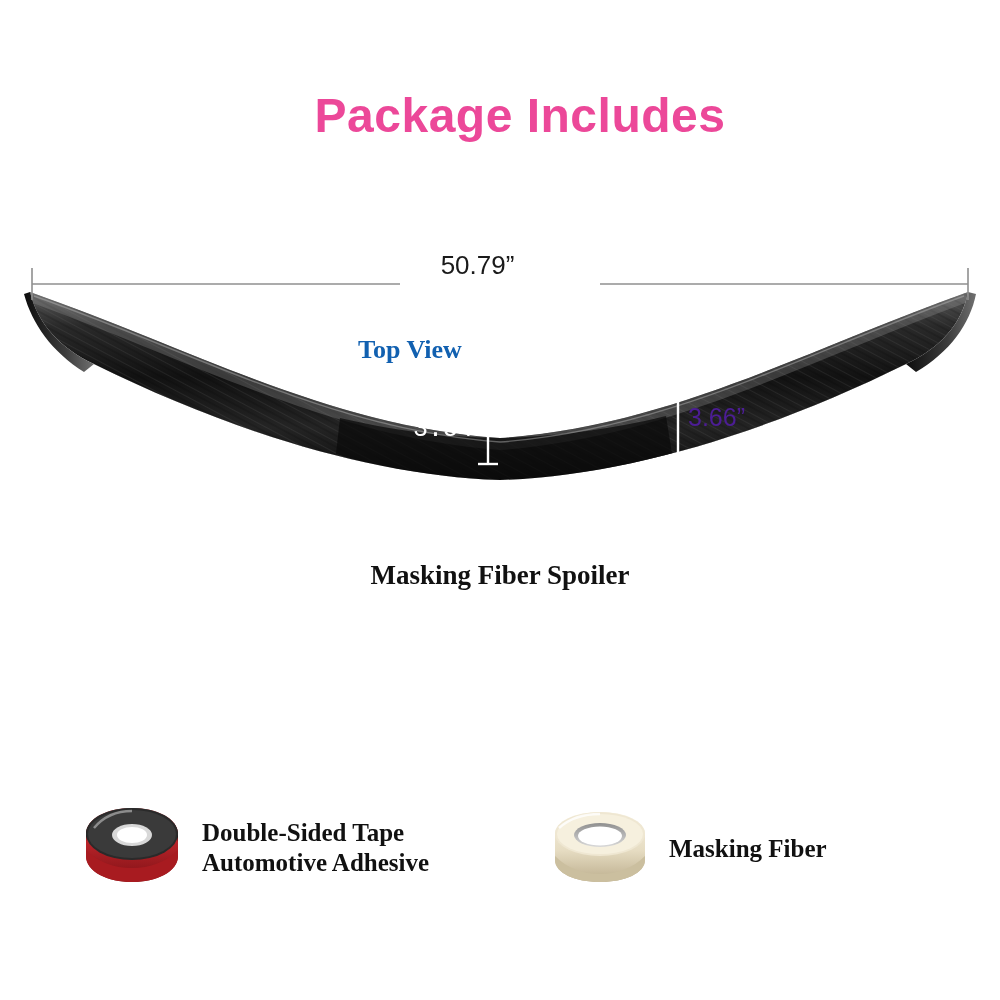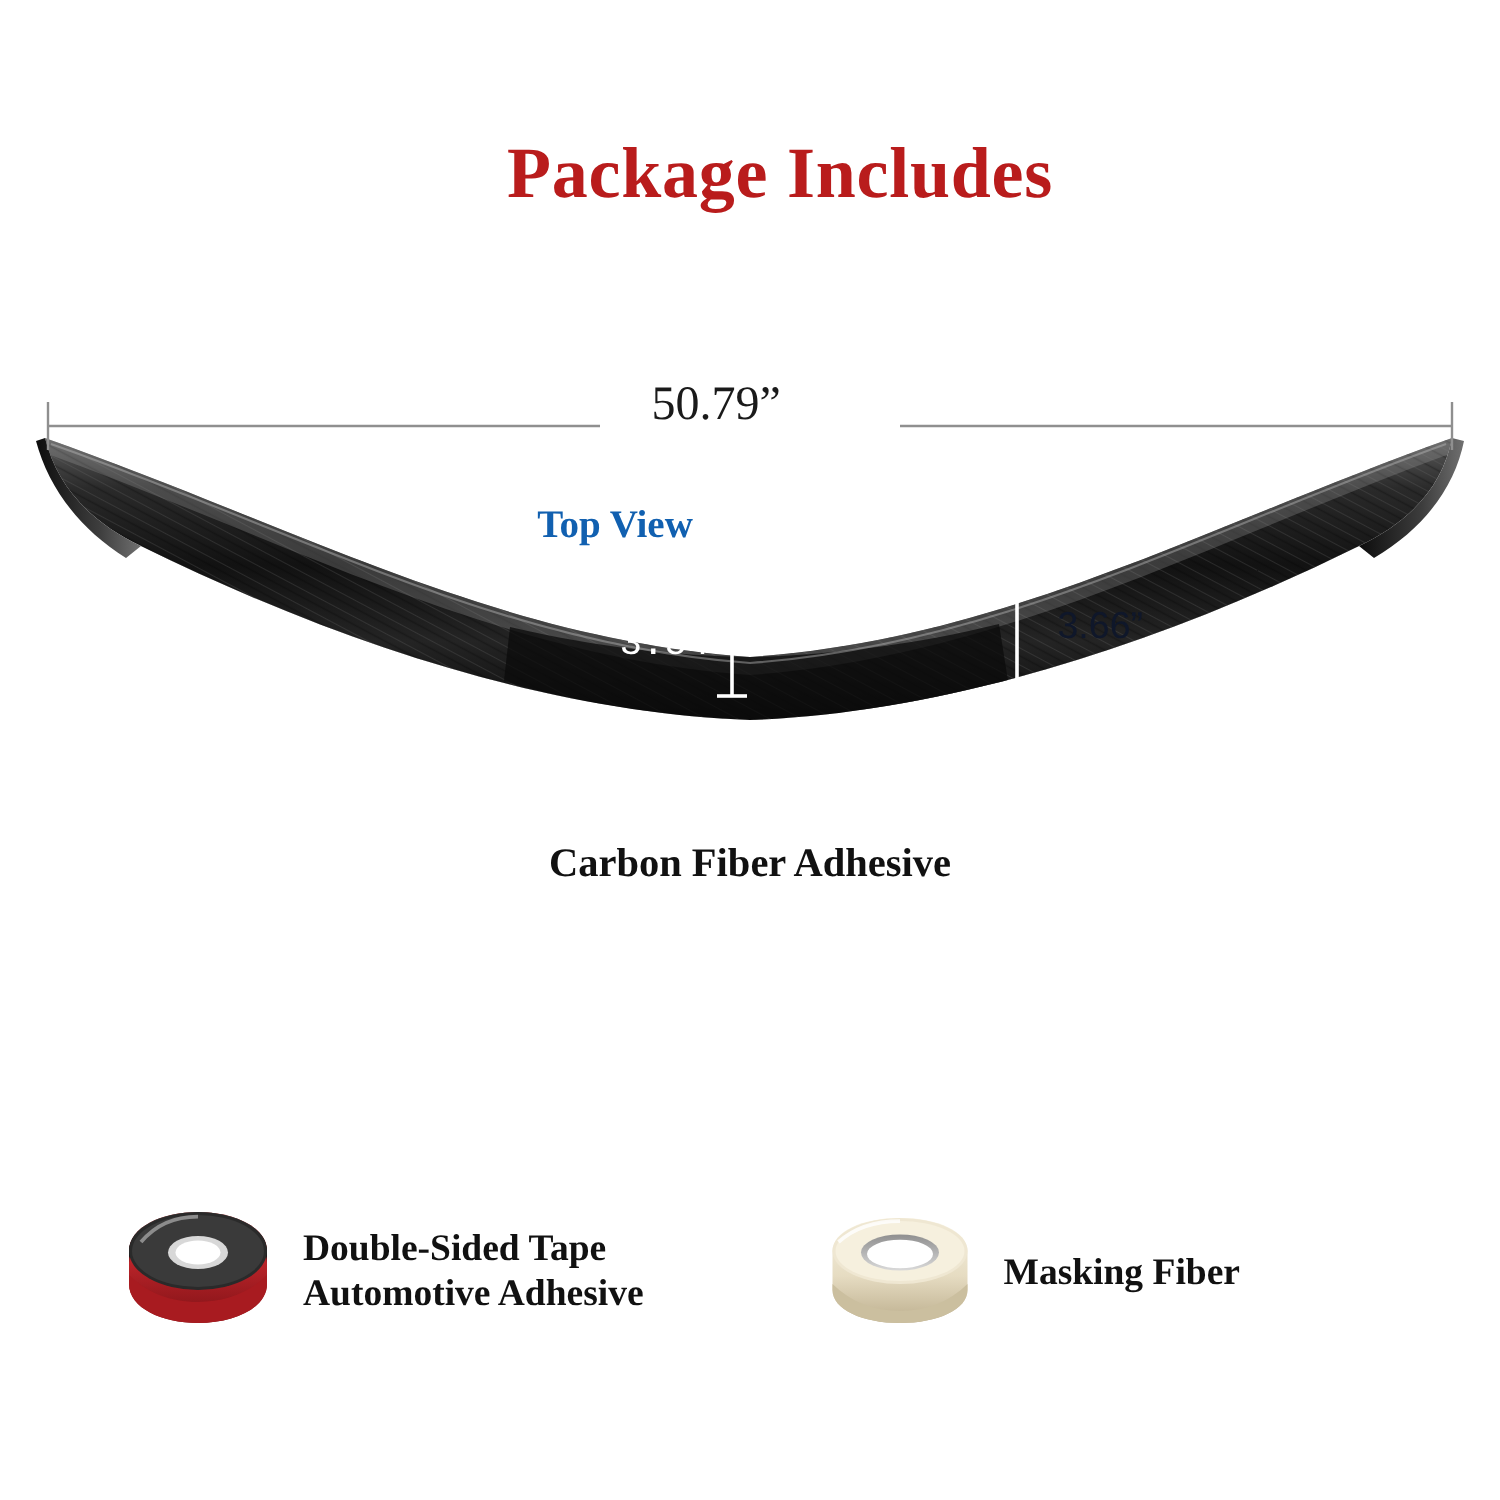--- a/index.html
+++ b/index.html
@@ -14,43 +14,43 @@
     position: relative;
     width: 1000px; height: 1000px;
     background: #ffffff;
   }
 
   
   #title {
     position: absolute;
     top: 88px; left: 0; width: 1000px;
     text-align: center;
-    font-family: Liberation Serif, serif;
+    font-family: Liberation Sans, sans-serif;
     font-weight: bold;
     font-size: 48px;
     letter-spacing: 0.5px;
-    color: #b91c1c;
+    color: #ec4899;
     padding-left: 40px;
   }
 
   
   #spoiler-block {
     position: absolute;
     top: 240px; left: 0; width: 1000px; height: 360px;
   }
   #spoiler-svg { position: absolute; top: 0; left: 0; }
 
   .dim-label {
     position: absolute;
     font-family: "Liberation Sans", sans-serif;
     font-size: 25px;
     color: #1a1a1a;
     white-space: nowrap;
   }
-  #dim-length { top: 10px; left: 0; width: 955px; text-align: center; font-size: 32px; font-family: Liberation Serif, serif; }
+  #dim-length { top: 10px; left: 0; width: 955px; text-align: center; font-size: 26px; }
   #dim-mid { top: 175px; left: 413px; font-family: Liberation Mono, monospace; }
   #dim-end { top: 163px; left: 688px; }
 
   #top-view-label {
     position: absolute;
     top: 95px; left: 0; width: 820px;
     text-align: center;
     font-family: "Liberation Serif", serif;
     font-weight: bold;
     font-size: 26px;
@@ -177,24 +177,24 @@
         <line x1="660" y1="148" x2="700" y2="142"></line>
       </g>
     </svg>
 
     <div id="dim-length" class="dim-label">50.79”</div>
 
     <div id="top-view-label">Top View</div>
 
     <div id="dim-mid" class="dim-label" style="color:#ffffff;">3.54”</div>
 
-    <div id="dim-end" class="dim-label" style="color:#0f172a;margin-left:17px;">3.66”</div>
+    <div id="dim-end" class="dim-label" style="color:#4c1d95;">3.66”</div>
   </div>
 
-  <div id="spoiler-caption">Carbon Fiber Adhesive</div>
+  <div id="spoiler-caption">Masking Fiber Spoiler</div>
 
   <div id="accessories">
 
     <div class="acc" id="acc-tape">
       <svg class="acc-icon" width="118" height="96" viewBox="0 0 118 96">
         <defs>
           <linearGradient id="redBody" x1="0" y1="0" x2="0" y2="1">
             <stop offset="0%" stop-color="#e0484a"></stop>
             <stop offset="40%" stop-color="#c0252b"></stop>
             <stop offset="100%" stop-color="#7d1216"></stop>

